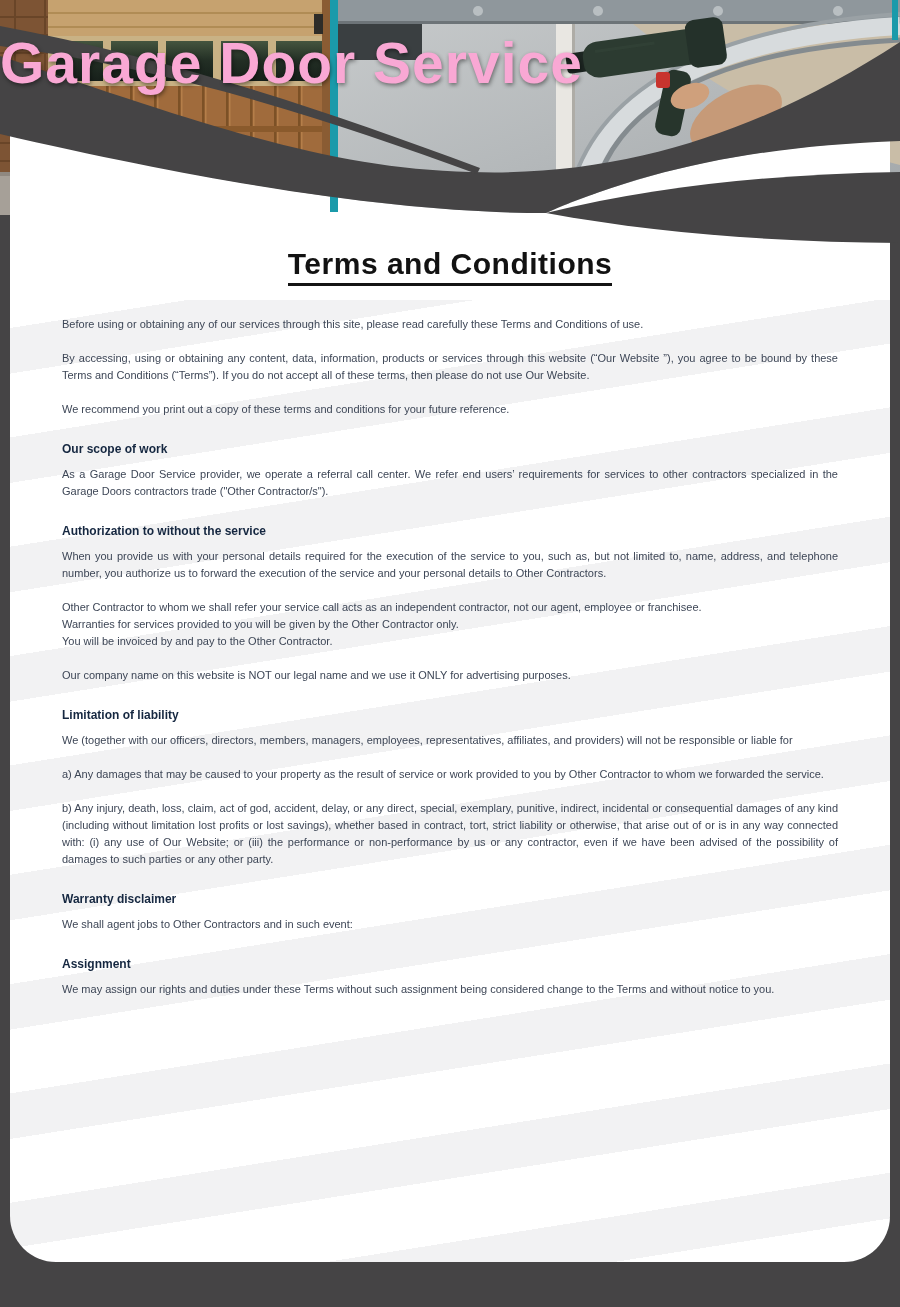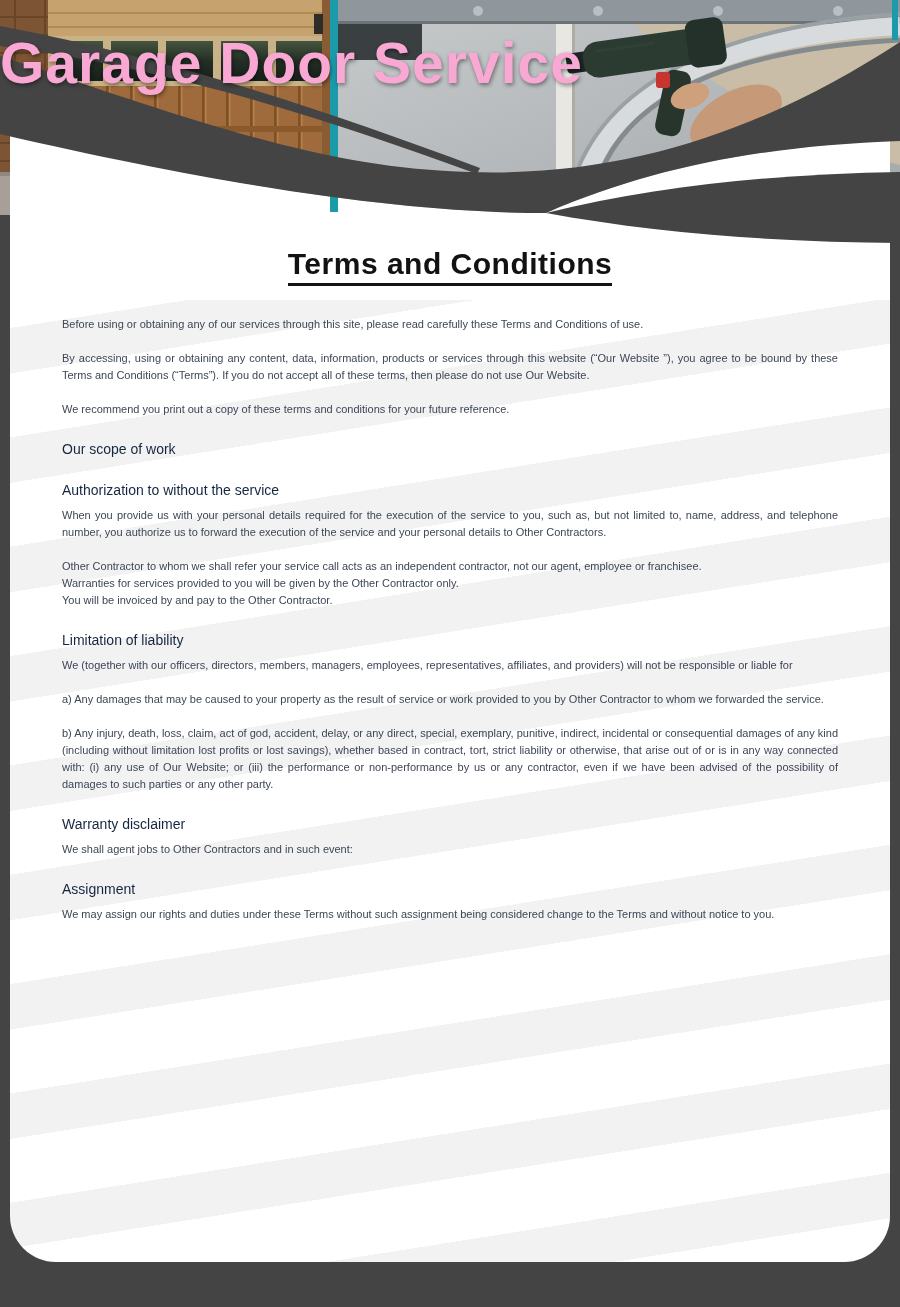--- a/index.html
+++ b/index.html
@@ -46,21 +46,21 @@
     position:absolute; left:10px; top:0; width:880px; height:924px;
     padding:247px 52px 0; z-index:6;
   }
   .doc-title-wrap { text-align:center; margin:0 0 30px; }
   .doc-title {
     display:inline-block; font-size:30px; font-weight:bold; color:#121212;
     letter-spacing:.5px; border-bottom:3px solid #141414; padding-bottom:2px;
     line-height:34px;
   }
   section h2 {
-    font-size:14px; font-weight:normal; color:var(--heading,#152740);
+    font-size:12px; font-weight:bold; color:var(--heading,#152740);
     margin:22px 0 7px; line-height:19px;
   }
   .block { margin:0 0 17px; }
   .block p {
     font-size:11px; line-height:17px; color:var(--body,#3d4656);
     text-align:justify;
   }
 
   .footer-band { position:absolute; left:0; top:1262px; width:900px; height:45px; z-index:0; }
 </style>
@@ -172,33 +172,39 @@
           </div>
           <div class="block">
             <p>By accessing, using or obtaining any content, data, information, products or services through this website (“Our Website ”), you agree to be bound by these Terms and Conditions (“Terms”). If you do not accept all of these terms, then please do not use Our Website.</p>
           </div>
           <div class="block">
             <p>We recommend you print out a copy of these terms and conditions for your future reference.</p>
           </div>
         </section>
         <section>
           <h2>Our scope of work</h2>
+          <div class="block">
+            <p>As a Garage Door Service provider, we operate a referral call center. We refer end users’ requirements for services to other contractors specialized in the Garage Doors contractors trade ("Other Contractor/s").</p>
+          </div>
         </section>
         <section>
           <h2>Authorization to without the service</h2>
           <div class="block">
             <p>When you provide us with your personal details required for the execution of the service to you, such as, but not limited to, name, address, and telephone number, you authorize us to forward the execution of the service and your personal details to Other Contractors.</p>
           </div>
         </section>
         <section>
           <div class="block">
             <p>Other Contractor to whom we shall refer your service call acts as an independent contractor, not our agent, employee or franchisee.</p>
             <p>Warranties for services provided to you will be given by the Other Contractor only.</p>
             <p>You will be invoiced by and pay to the Other Contractor.</p>
           </div>
+          <div class="block">
+            <p>Our company name on this website is NOT our legal name and we use it ONLY for advertising purposes.</p>
+          </div>
         </section>
         <section>
           <h2>Limitation of liability</h2>
           <div class="block">
             <p>We (together with our officers, directors, members, managers, employees, representatives, affiliates, and providers) will not be responsible or liable for</p>
           </div>
           <div class="block">
             <p>a) Any damages that may be caused to your property as the result of service or work provided to you by Other Contractor to whom we forwarded the service.</p>
           </div>
           <div class="block">

